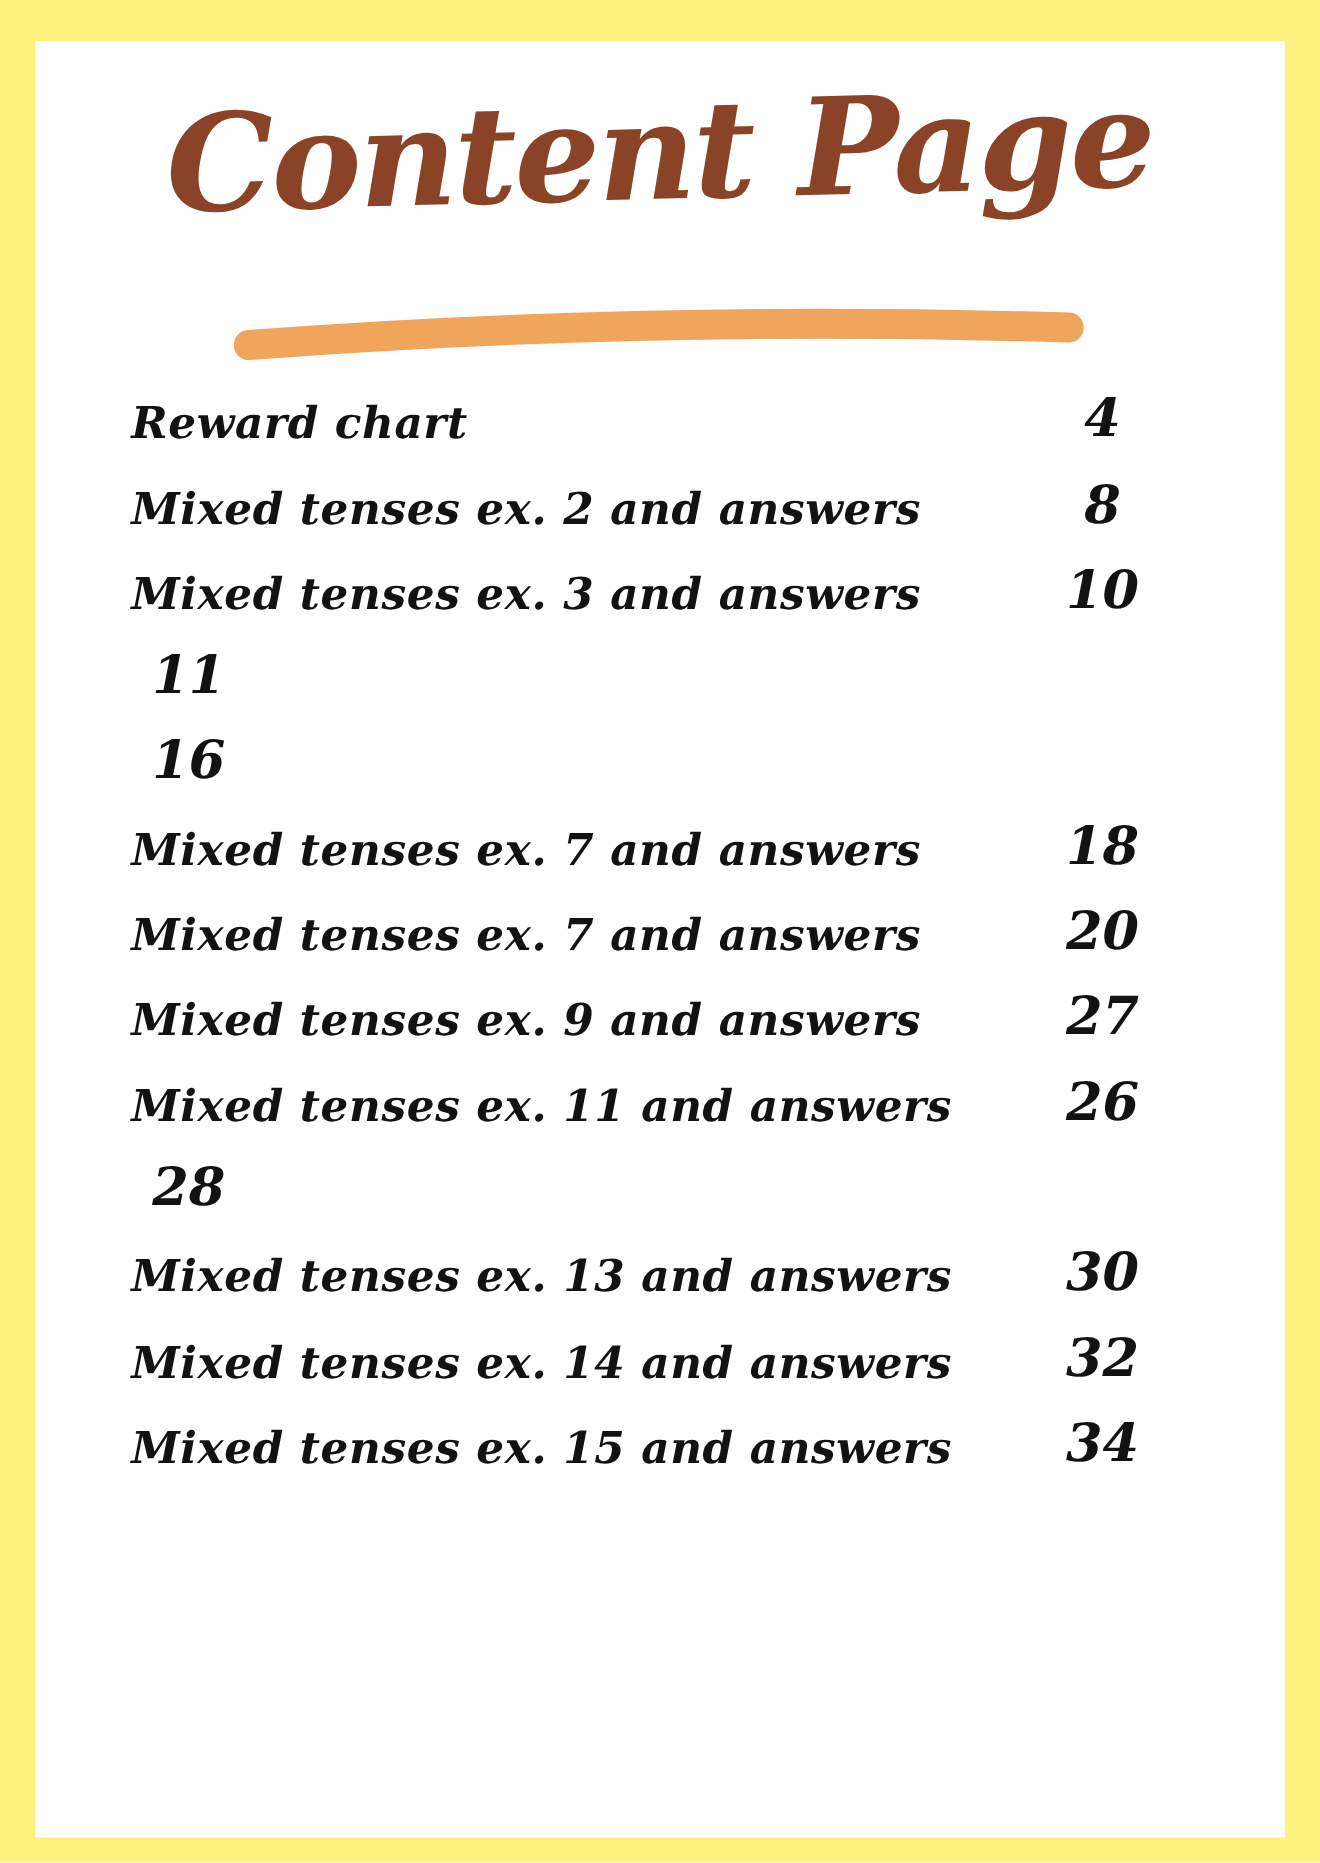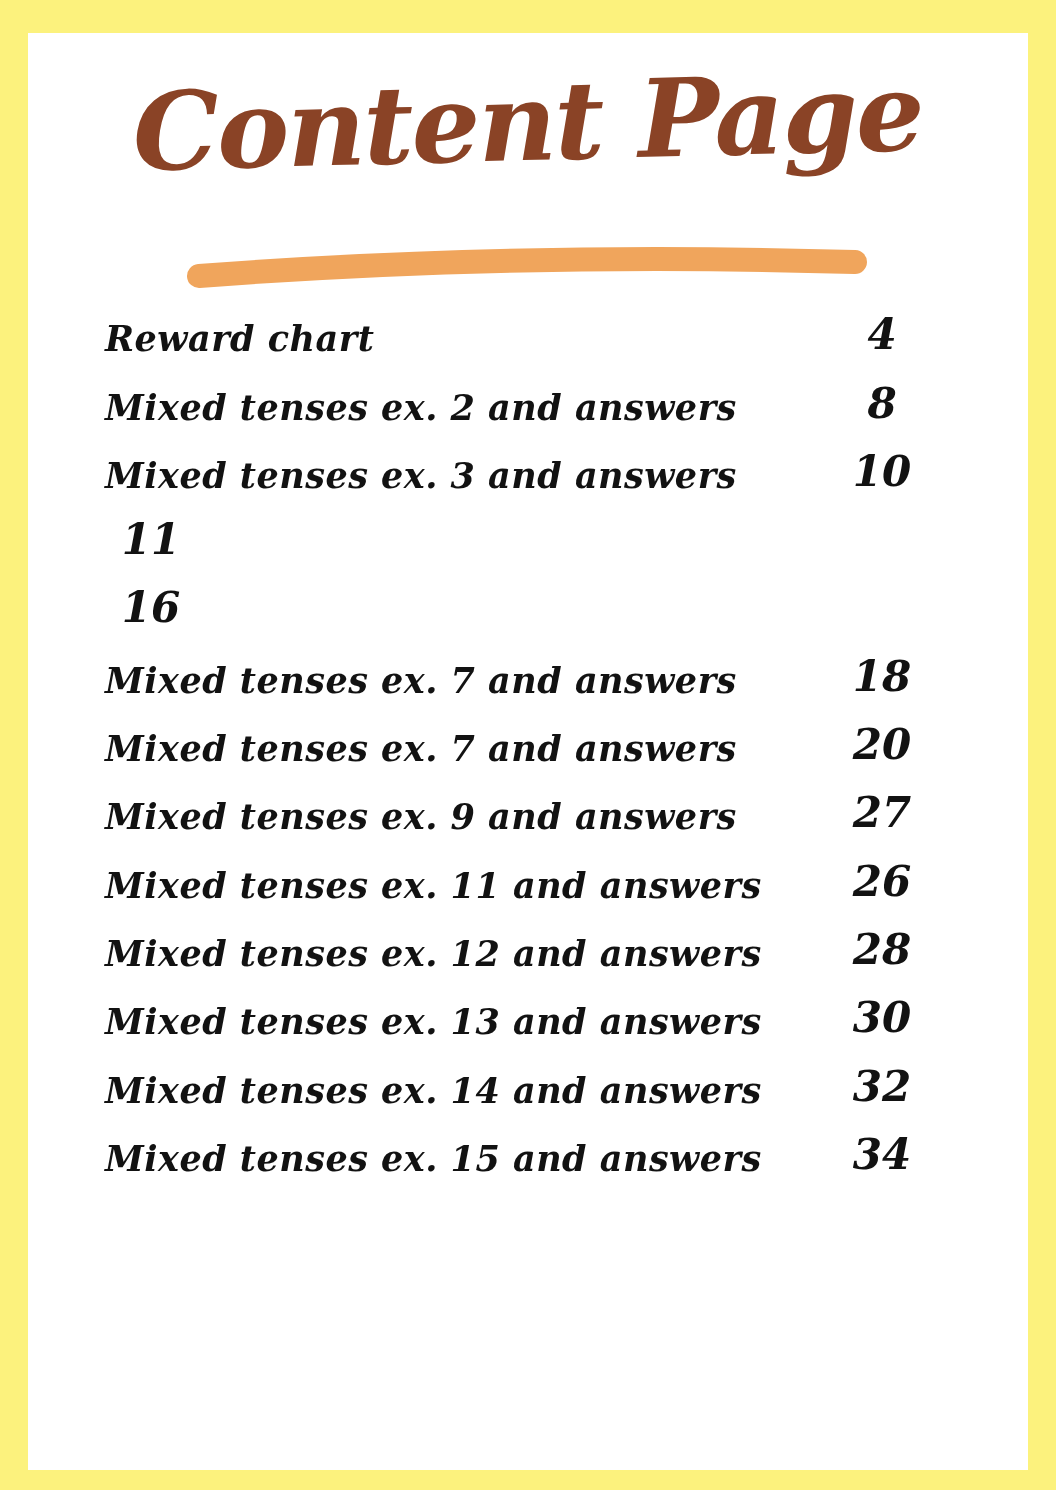--- a/index.html
+++ b/index.html
@@ -127,21 +127,20 @@
     </div>
     <div class="toc-row">
       <span class="toc-label">Mixed tenses ex. 9 and answers</span>
       <span class="toc-page">27</span>
     </div>
     <div class="toc-row">
       <span class="toc-label">Mixed tenses ex. 11 and answers</span>
       <span class="toc-page">26</span>
     </div>
     <div class="toc-row">
-      <span class="toc-label">Mixed tenses ex. 12 and answers</span>
       <span class="toc-page">28</span>
     </div>
     <div class="toc-row">
       <span class="toc-label">Mixed tenses ex. 13 and answers</span>
       <span class="toc-page">30</span>
     </div>
     <div class="toc-row">
       <span class="toc-label">Mixed tenses ex. 14 and answers</span>
       <span class="toc-page">32</span>
     </div>

